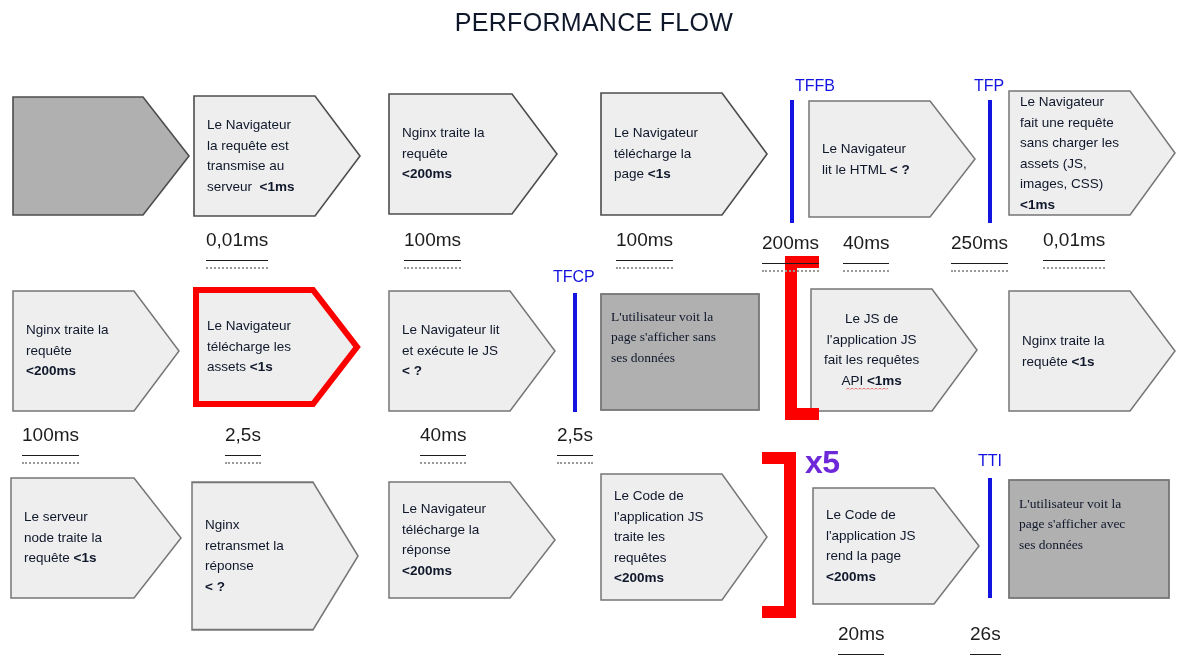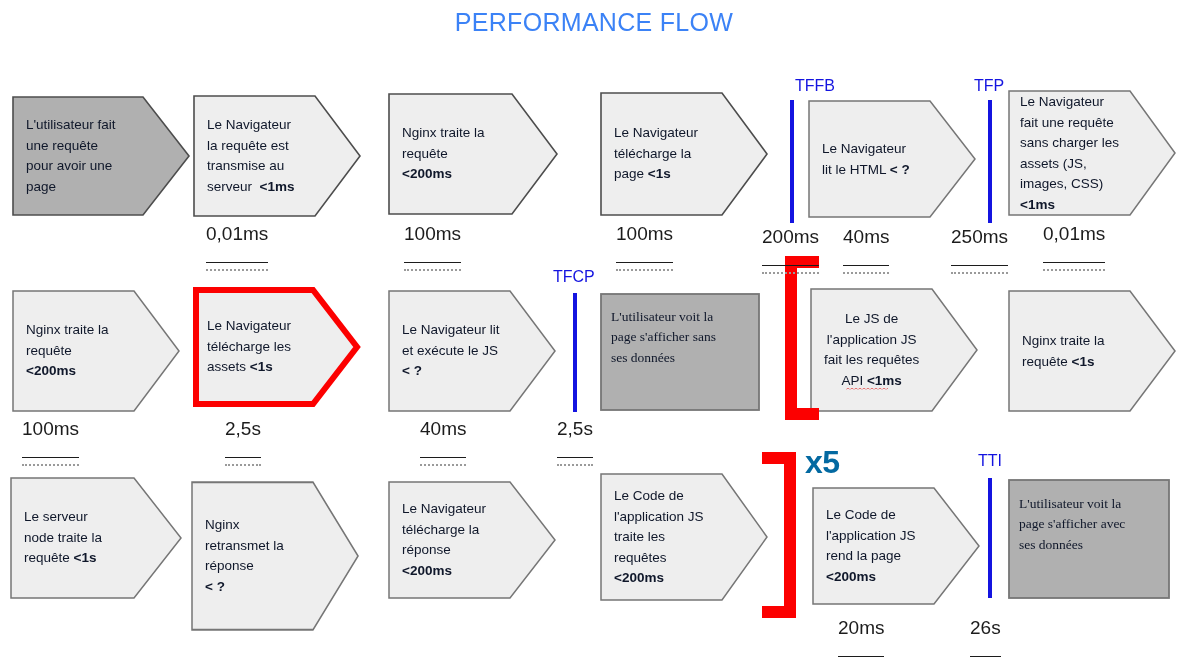--- a/index.html
+++ b/index.html
@@ -13,21 +13,21 @@
   }
   #stage{position:absolute;left:0;top:0;width:1188px;height:660px;}
 
   
   .title{
     position:absolute;
     left:0;top:8px;width:1188px;
     text-align:center;
     font-size:25px;
     letter-spacing:.3px;
-    color:#3b82f6;
+    color:#0f172a;
     font-weight:400;
   }
 
   
   .node{position:absolute;}
   .node .shape{
     position:absolute;left:0;top:0;width:100%;height:100%;
     overflow:visible;
   }
   .node .label{
@@ -48,21 +48,22 @@
   
   .tick{
     position:absolute;
     font-size:19px;
     color:#1c1c1c;
     white-space:nowrap;
   }
   .tick .txt{
     display:inline-block;
     border-bottom:1.4px solid #1c1c1c;
-    padding-bottom:17px;
+    padding-bottom:9px;
+    margin-top:6px;
   }
   .tick .dots{
     display:block;
     height:4px;
     margin-top:2px;
     border-bottom:2px dotted #9a9a9a;
   }
 
   
   .bluelabel{
@@ -76,21 +77,21 @@
     position:absolute;
     width:4px;
     background:#1414e0;
   }
 
   
   .bracket{position:absolute;}
   .bracket i{position:absolute;background:#fc0000;display:block;}
   .x5{
     position:absolute;
-    color:#0369a1;
+    color:#6d28d9;
     font-weight:bold;
     font-size:32px;
     letter-spacing:-.5px;
   }
 
   
   .squig{
     position:absolute;
     height:4px;
     background:
@@ -102,21 +103,20 @@
 <body>
 
 <div id="stage">
 
   <div class="title">PERFORMANCE FLOW</div>
 
   <div class="node" style="left:12px;top:96px;width:178px;height:120px;">
     <svg class="shape" viewBox="0 0 178 120" preserveAspectRatio="none">
       <polygon points="1,1 131,1 177,60 131,119 1,119" fill="#b0b0b0" stroke="#4d4d4d" stroke-width="1.6"></polygon>
     </svg>
-    <div class="label"><span>L'utilisateur fait</span><br><span>une requête</span><br><span>pour avoir une</span><br><span>page</span></div>
   </div>
 
   <div class="node" style="left:193px;top:95px;width:168px;height:122px;">
     <svg class="shape" viewBox="0 0 168 122" preserveAspectRatio="none">
       <polygon points="1,1 122,1 167,61 122,121 1,121" fill="#eeeeee" stroke="#4d4d4d" stroke-width="1.6"></polygon>
     </svg>
     <div class="label"><span>Le Navigateur</span><br><span>la requête est</span><br><span>transmise au</span><br><span>serveur  </span><b>&lt;1ms</b></div>
   </div>
 
   <div class="node" style="left:388px;top:93px;width:170px;height:122px;">

